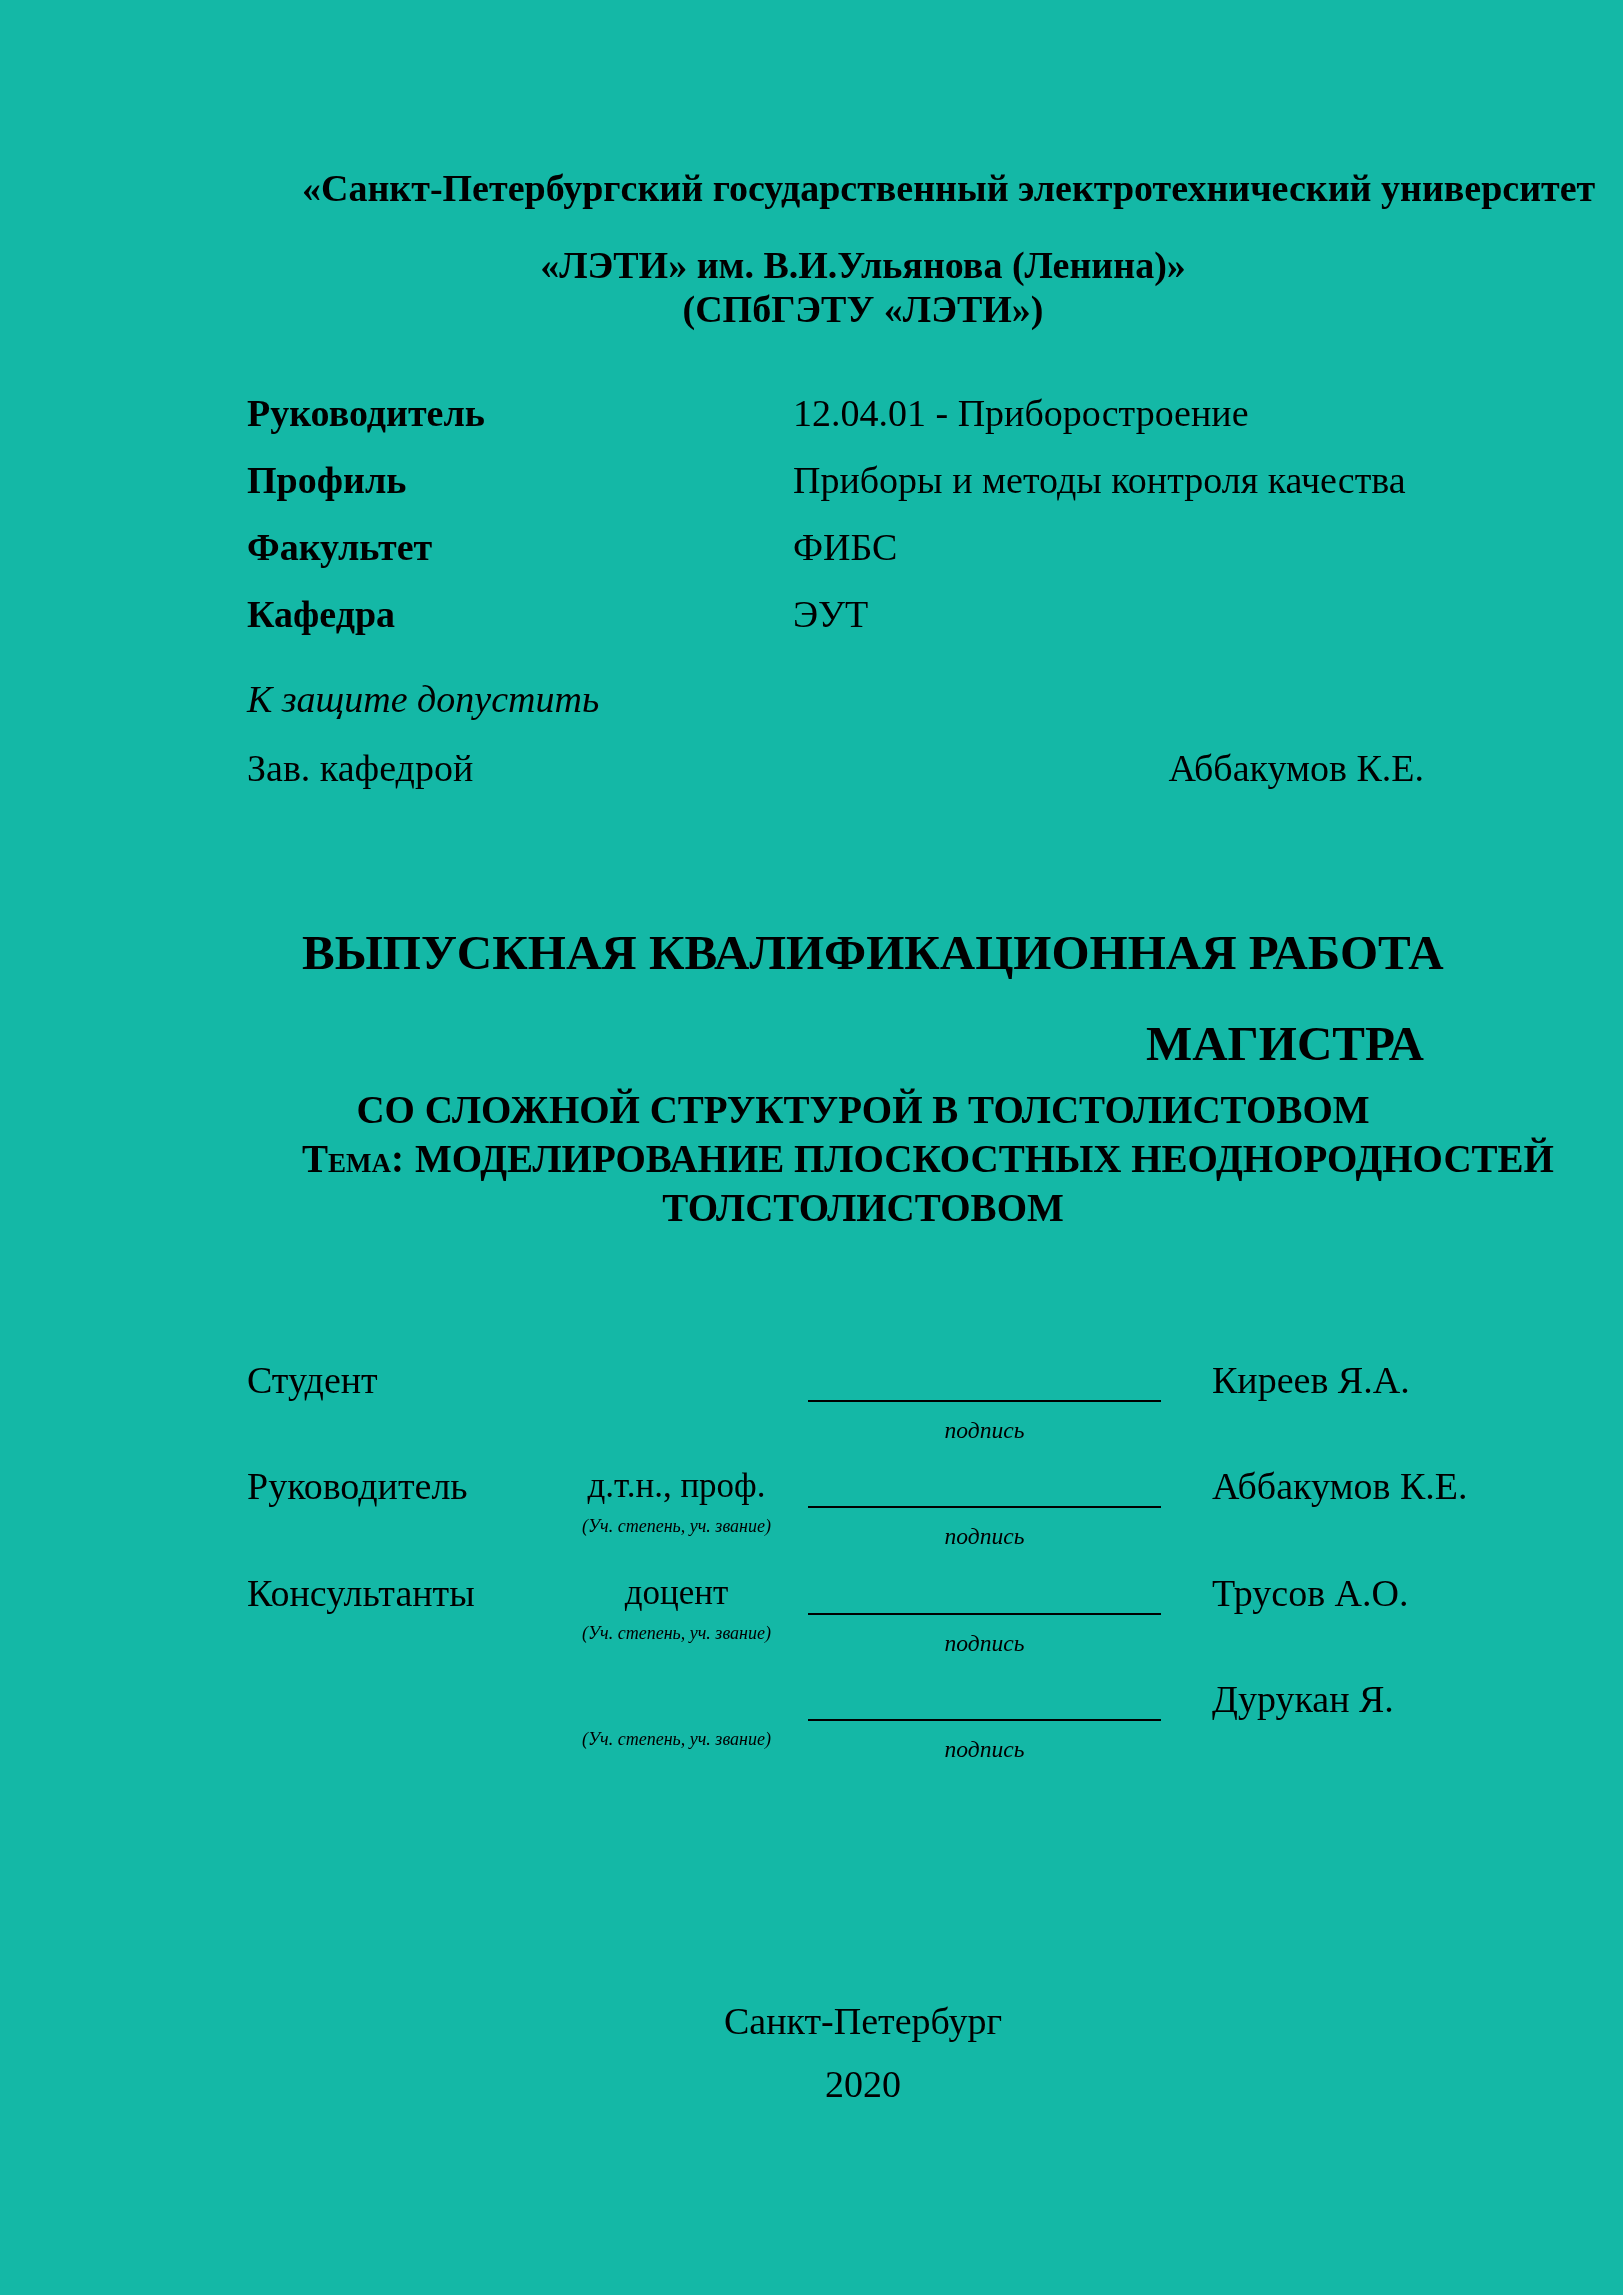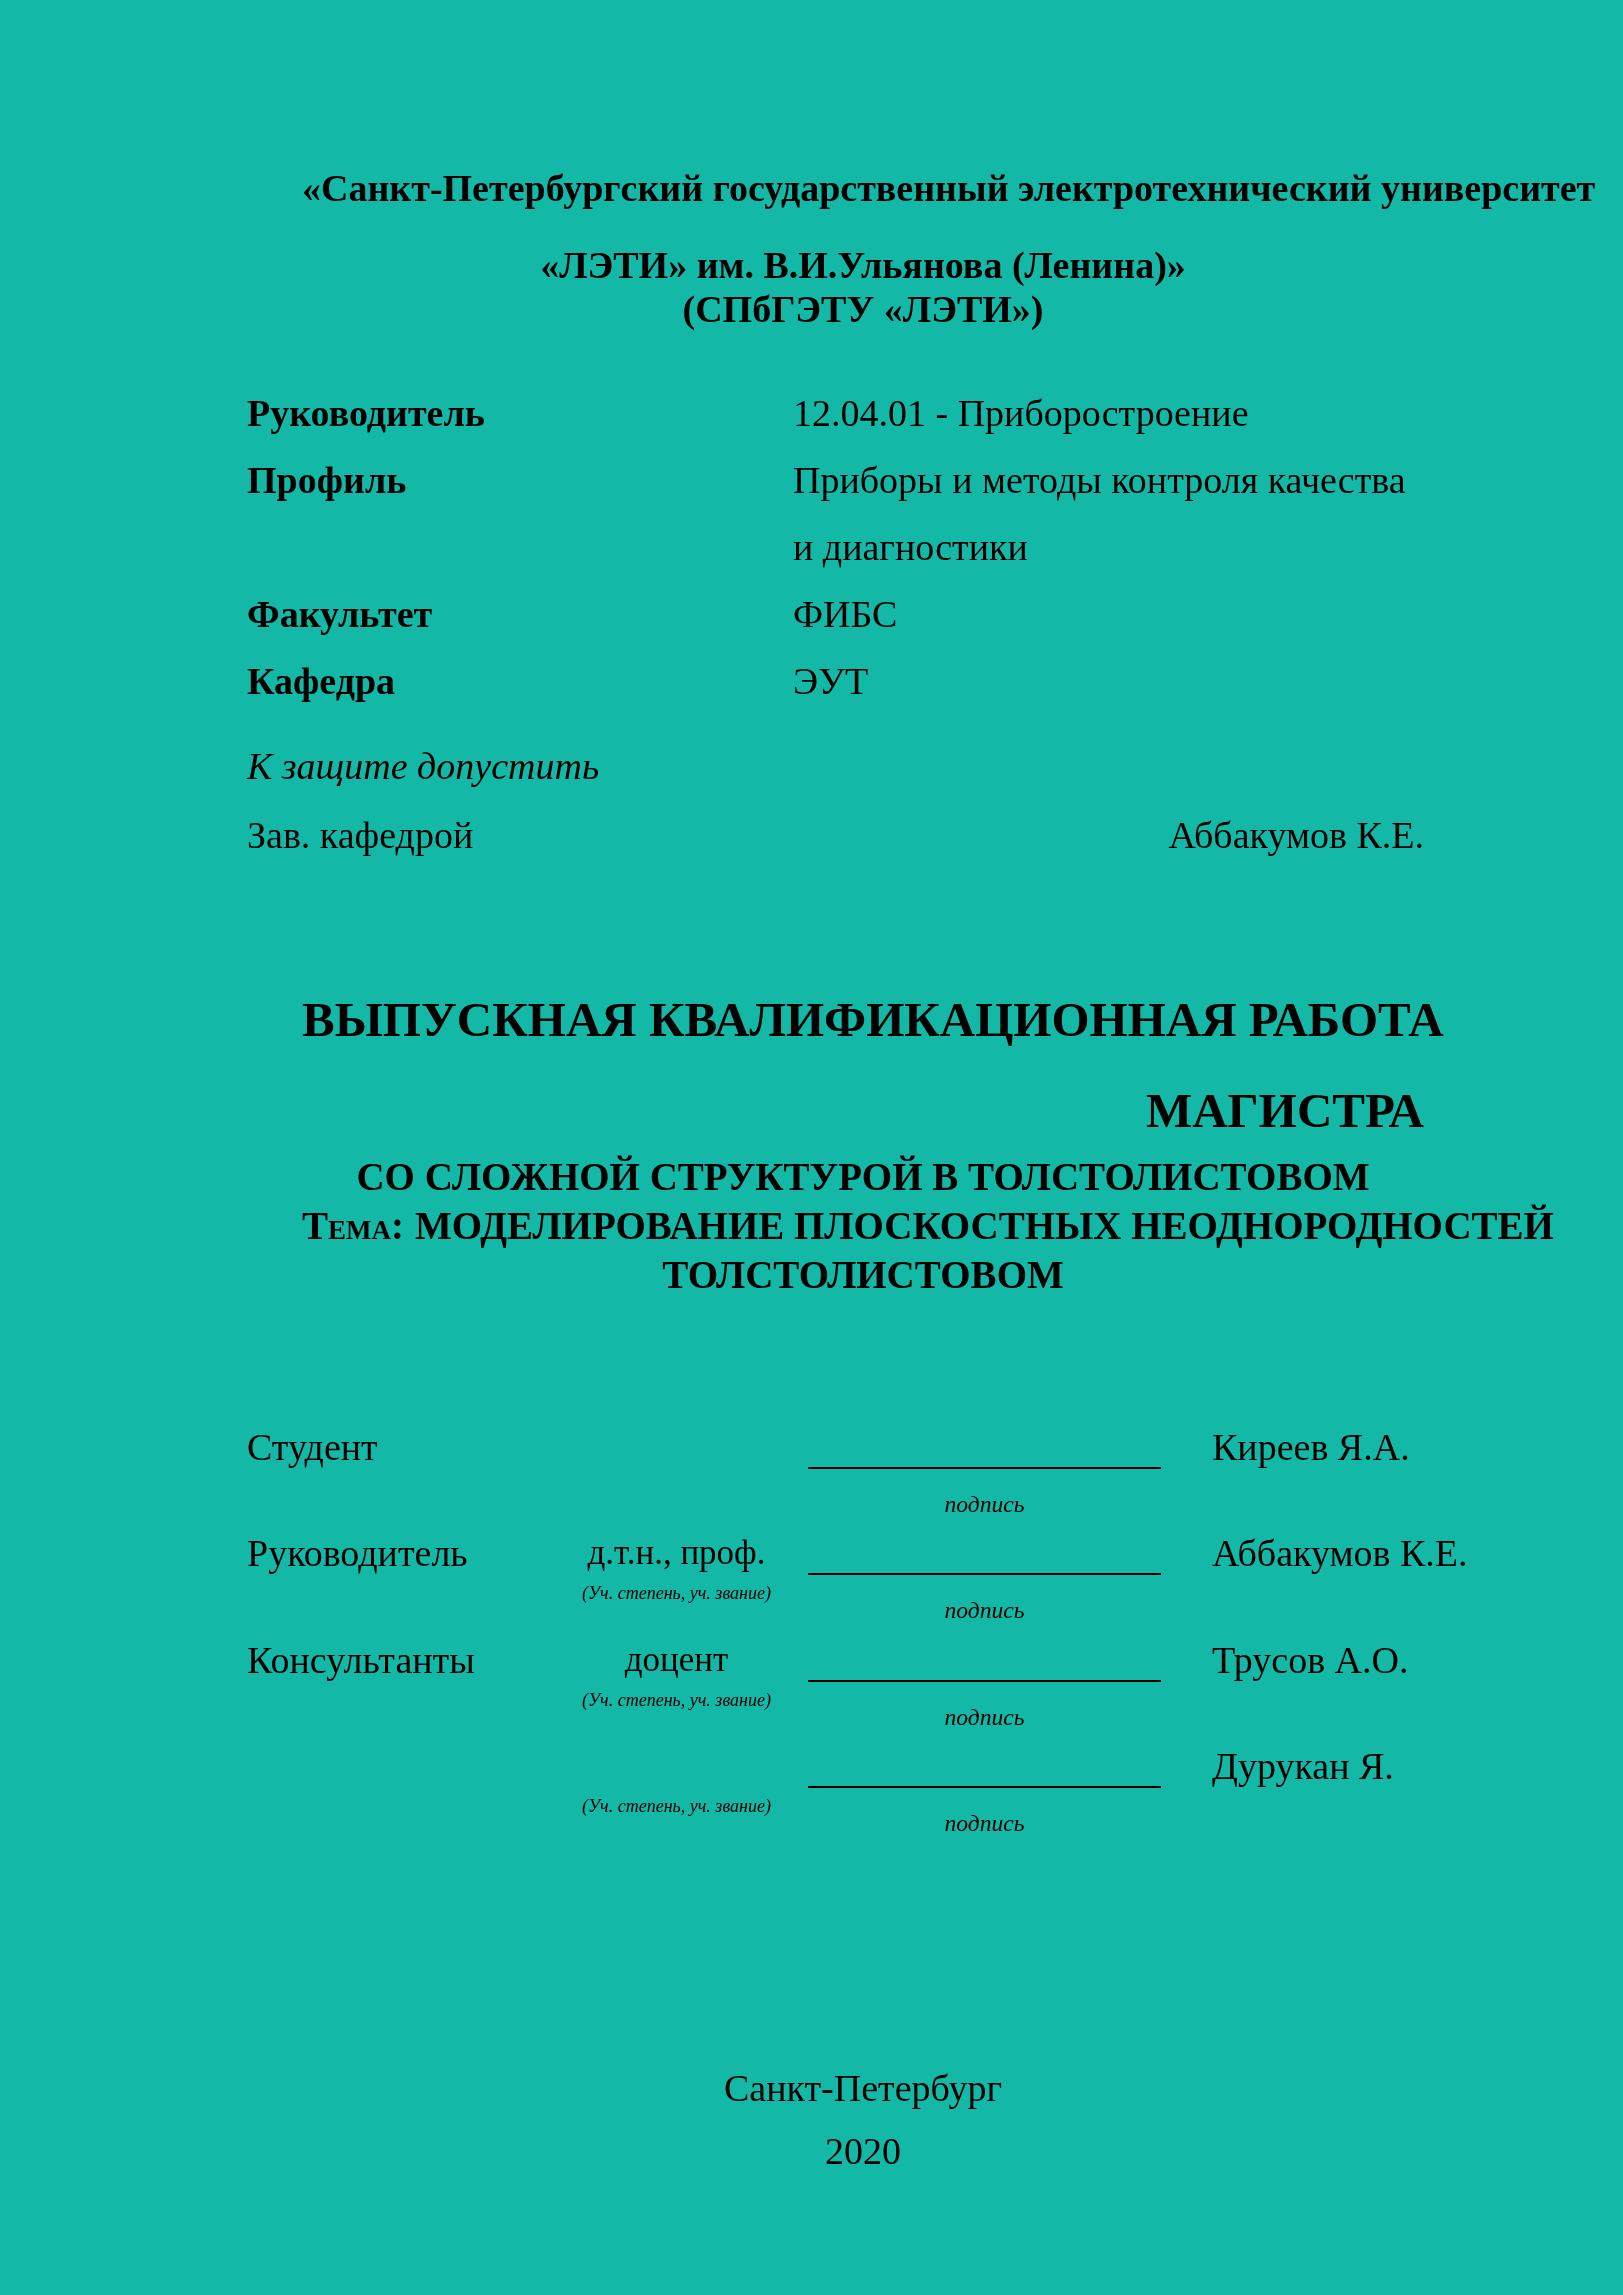--- a/index.html
+++ b/index.html
@@ -74,21 +74,21 @@
   .sig-line { height: 0; border-bottom: 2.4px solid #000; }
   .sig-name { grid-row: 1; grid-column: 4; font-size: 38px; line-height: 44px; padding-left: 51px; white-space: nowrap; }
   .sig-degree-cap {
     grid-row: 2; grid-column: 2;
     font-size: 18px; line-height: 31px; font-style: italic;
     text-align: center; white-space: nowrap; padding-top: 3.1px;
   }
   .sig-sign-cap {
     grid-row: 2; grid-column: 3;
     font-size: 23.6px; line-height: 31px; font-style: italic;
-    text-align: center; padding-top: 20px;
+    text-align: center; padding-top: 13px;
   }
 
   
   .footer { margin-top: 243px; }
   .footer-city { font-size: 38px; line-height: 44px; }
   .footer-year { font-size: 38px; line-height: 44px; margin-top: 19px; }
 </style>
 </head>
 <body>
 
@@ -101,24 +101,20 @@
   </div>
 
   <div class="fields">
     <div class="field-row">
       <div class="field-label">Руководитель</div>
       <div class="field-value">12.04.01 - Приборостроение</div>
     </div>
     <div class="field-row">
       <div class="field-label">Профиль</div>
       <div class="field-value">Приборы и методы контроля качества</div>
-    </div>
-    <div class="field-row">
-      <div class="field-label"></div>
-      <div class="field-value">и диагностики</div>
     </div>
     <div class="field-row">
       <div class="field-label">Факультет</div>
       <div class="field-value">ФИБС</div>
     </div>
     <div class="field-row">
       <div class="field-label">Кафедра</div>
       <div class="field-value">ЭУТ</div>
     </div>
   </div>

